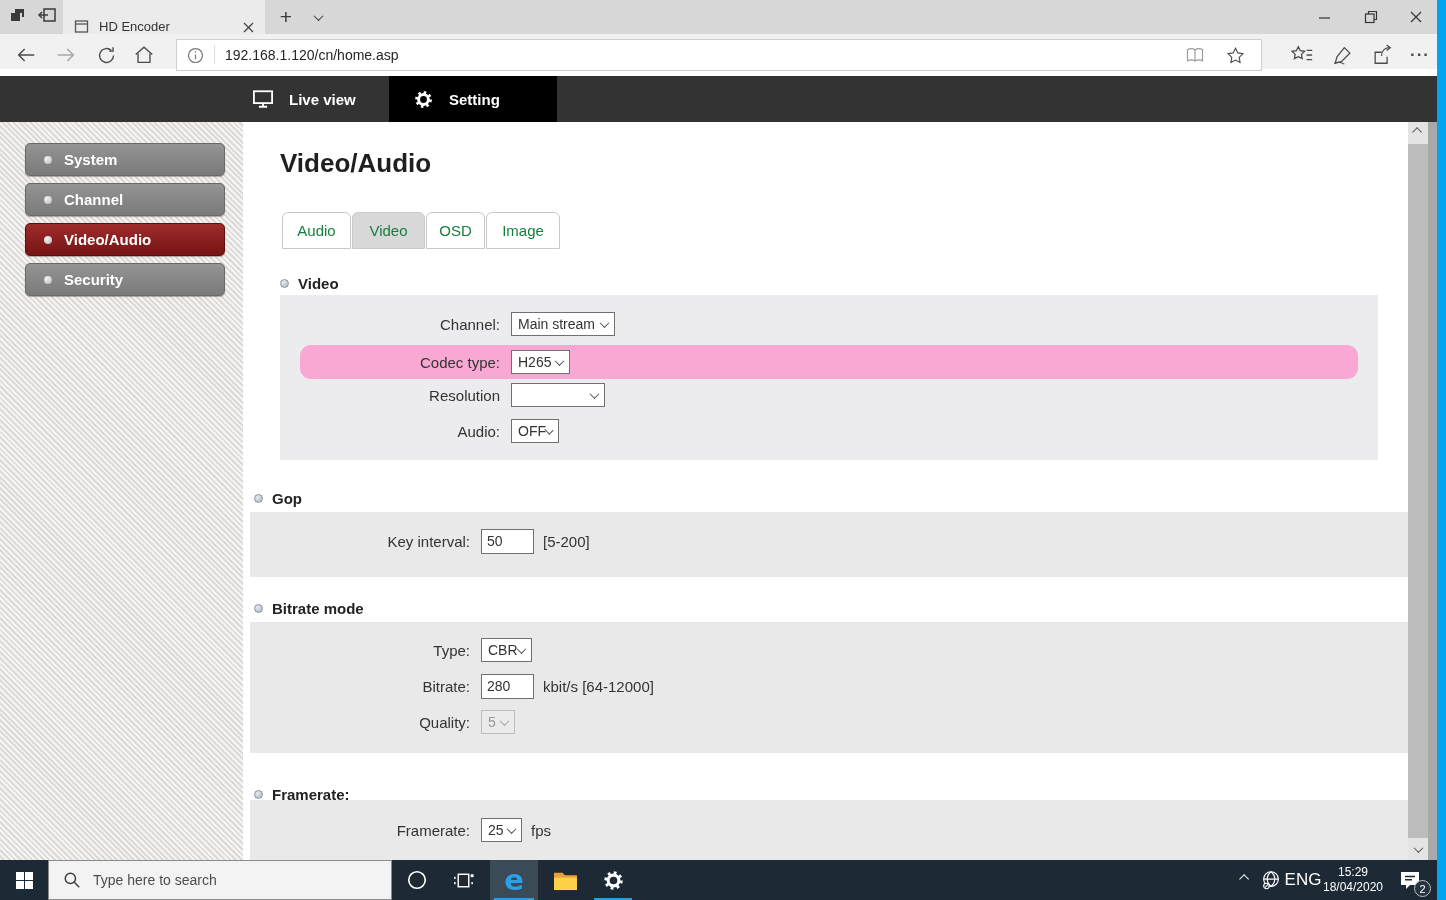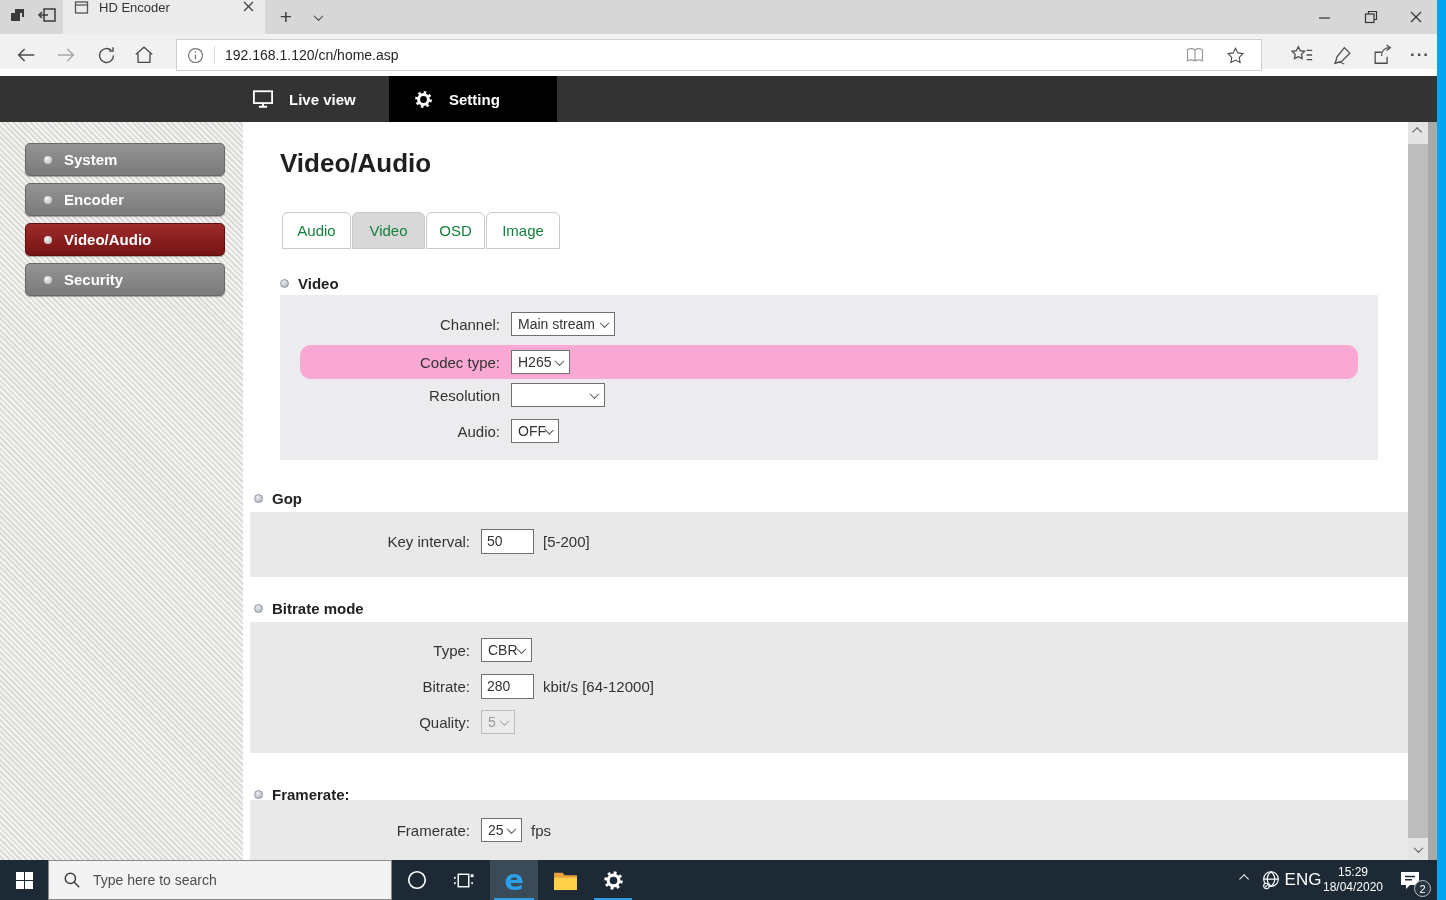--- a/index.html
+++ b/index.html
@@ -5,21 +5,21 @@
   * { margin:0; padding:0; box-sizing:border-box; }
   html,body { width:1446px; height:900px; }
   body { font-family:"Liberation Sans","DejaVu Sans",sans-serif; background:#fff; overflow:hidden; position:relative; }
 
   
   .screen { position:absolute; inset:0; width:1446px; height:900px; background:#fff; }
   .blue-edge { position:absolute; right:0; top:0; width:9px; height:900px; background:#00a4ef; }
 
   .tabbar { position:absolute; left:0; top:0; width:1437px; height:34px; background:#d7d7d7; }
   .chrome-btn { position:absolute; top:0; height:34px; display:flex; align-items:center; justify-content:center; }
-  .tab { position:absolute; left:63px; top:0; width:202px; height:34px; background:#ebebeb; display:flex; align-items:flex-start; }
+  .tab { position:absolute; left:63px; top:0; width:202px; height:34px; background:#ebebeb; display:flex; align-items:flex-end; }
   .tab-title { font-size:13px; color:#333; margin-left:10px; }
   .win-btn { position:absolute; top:0; width:42px; height:34px; display:flex; align-items:center; justify-content:center; }
 
   .toolbar { position:absolute; left:0; top:34px; width:1437px; height:35px; background:#f1f1f1; }
   .tb-icon { position:absolute; top:7px; width:28px; height:28px; display:flex; align-items:center; justify-content:center; }
   .addressbar { position:absolute; left:176px; top:5px; width:1086px; height:32px; background:#fff; border:1px solid #cfcfcf; display:flex; align-items:center; }
   .url-text { font-size:14px; color:#262626; margin-left:12px; }
   .ab-sep { width:1px; height:18px; background:#d9d9d9; margin:0 10px; }
 
   
@@ -244,21 +244,21 @@
 
   <div class="content">
 
     <div class="sidebar">
       <div class="sbtn" style="top:21px;">
         <span class="dot"></span>
         <span>System</span>
       </div>
       <div class="sbtn" style="top:61px;">
         <span class="dot"></span>
-        <span>Encoder</span>
+        <span>Channel</span>
       </div>
       <div class="sbtn active" style="top:101px;">
         <span class="dot"></span>
         <span>Video/Audio</span>
       </div>
       <div class="sbtn" style="top:141px;text-align:right;">
         <span class="dot"></span>
         <span>Security</span>
       </div>
     </div>

